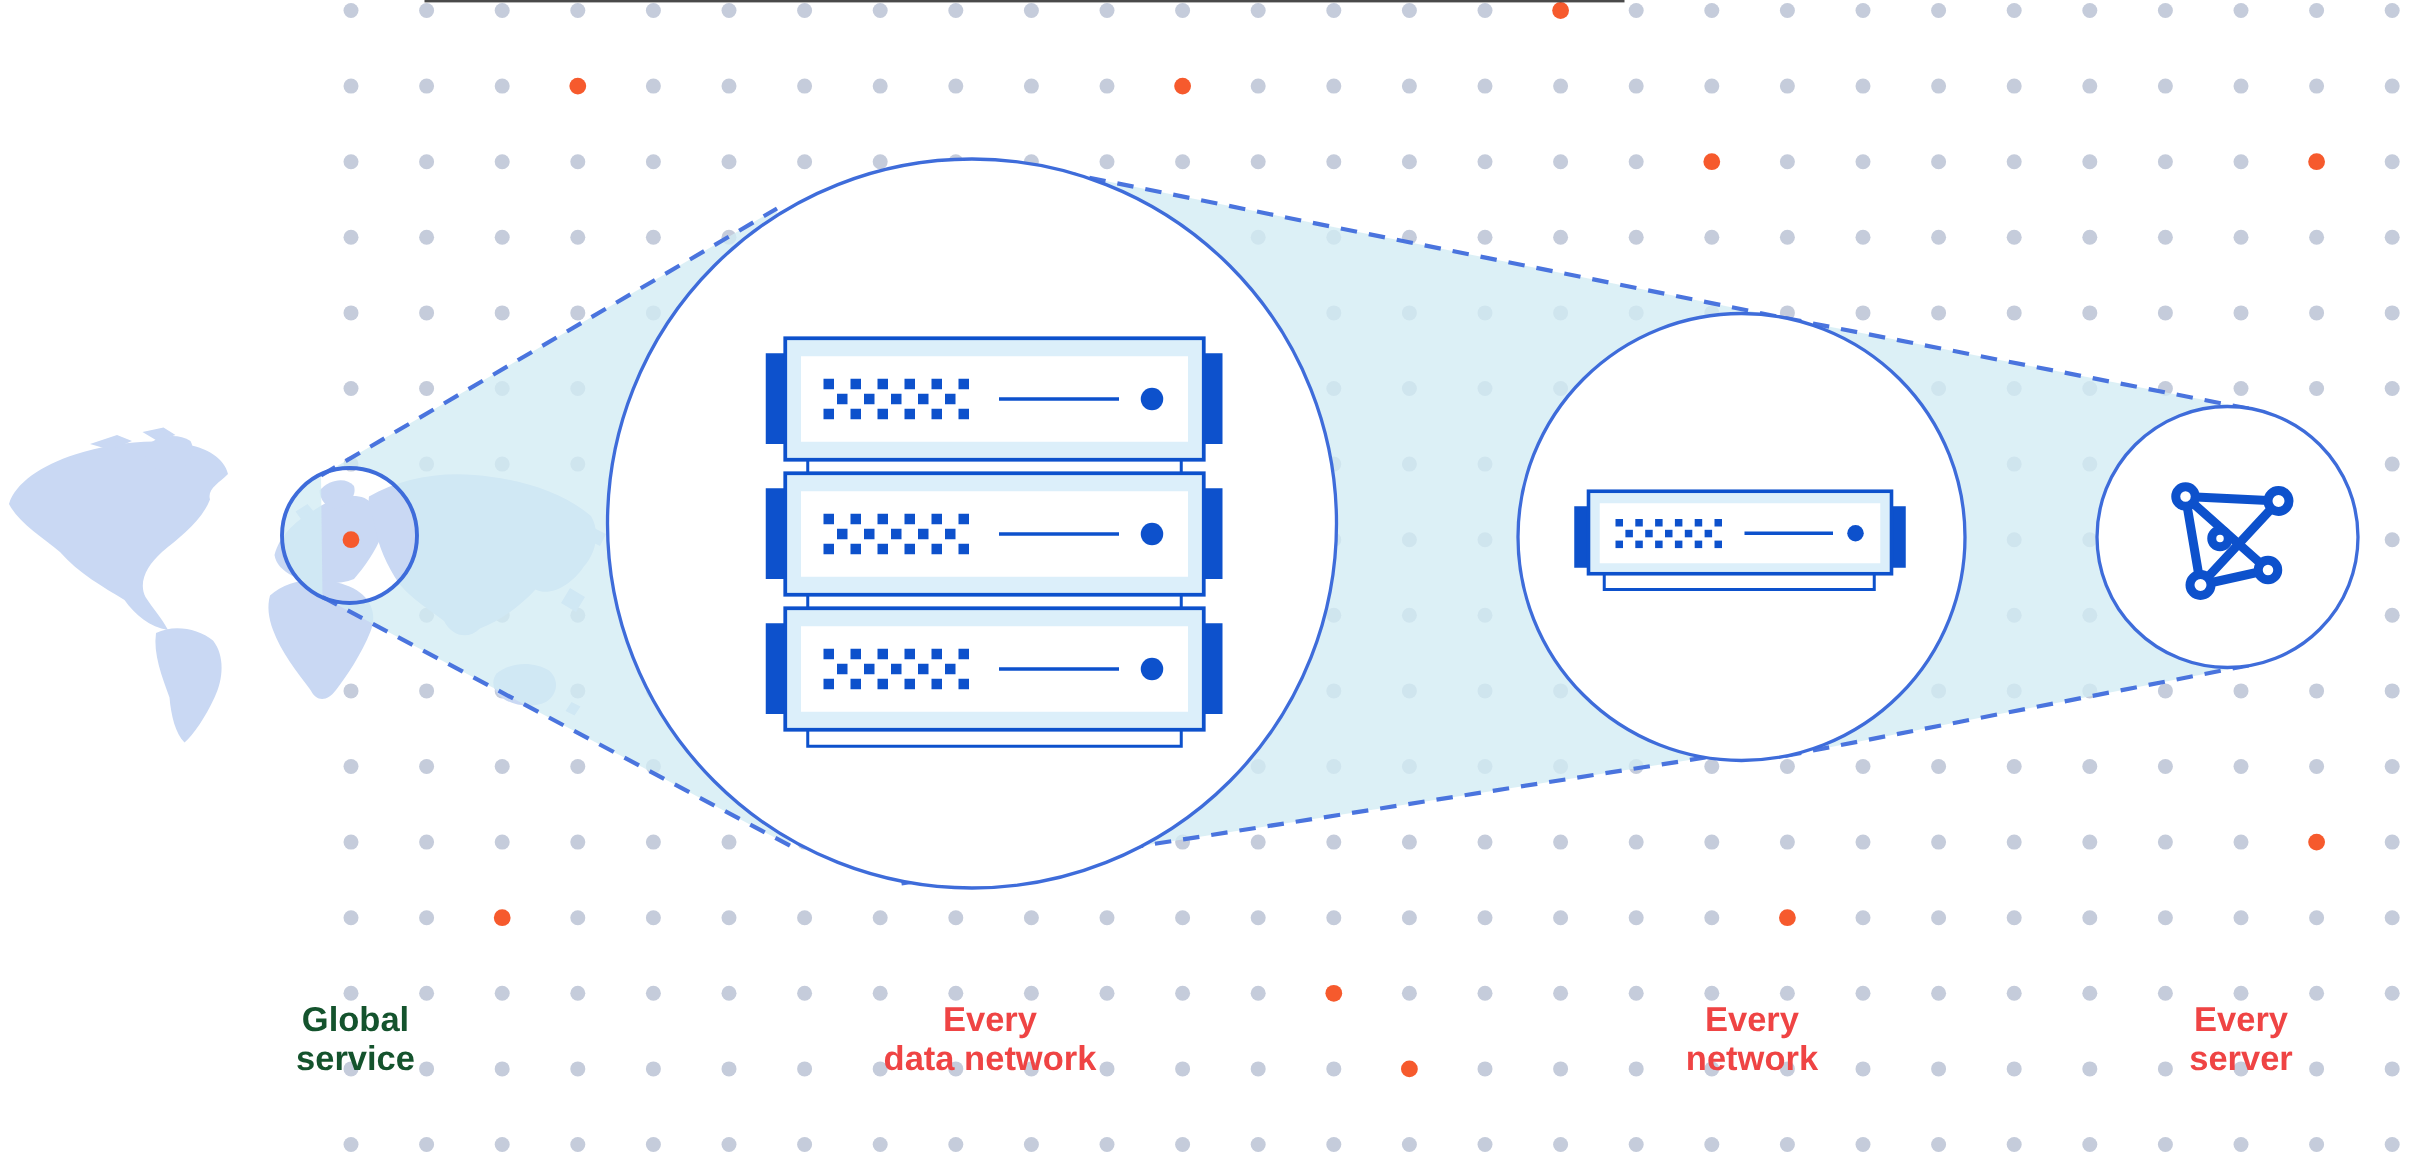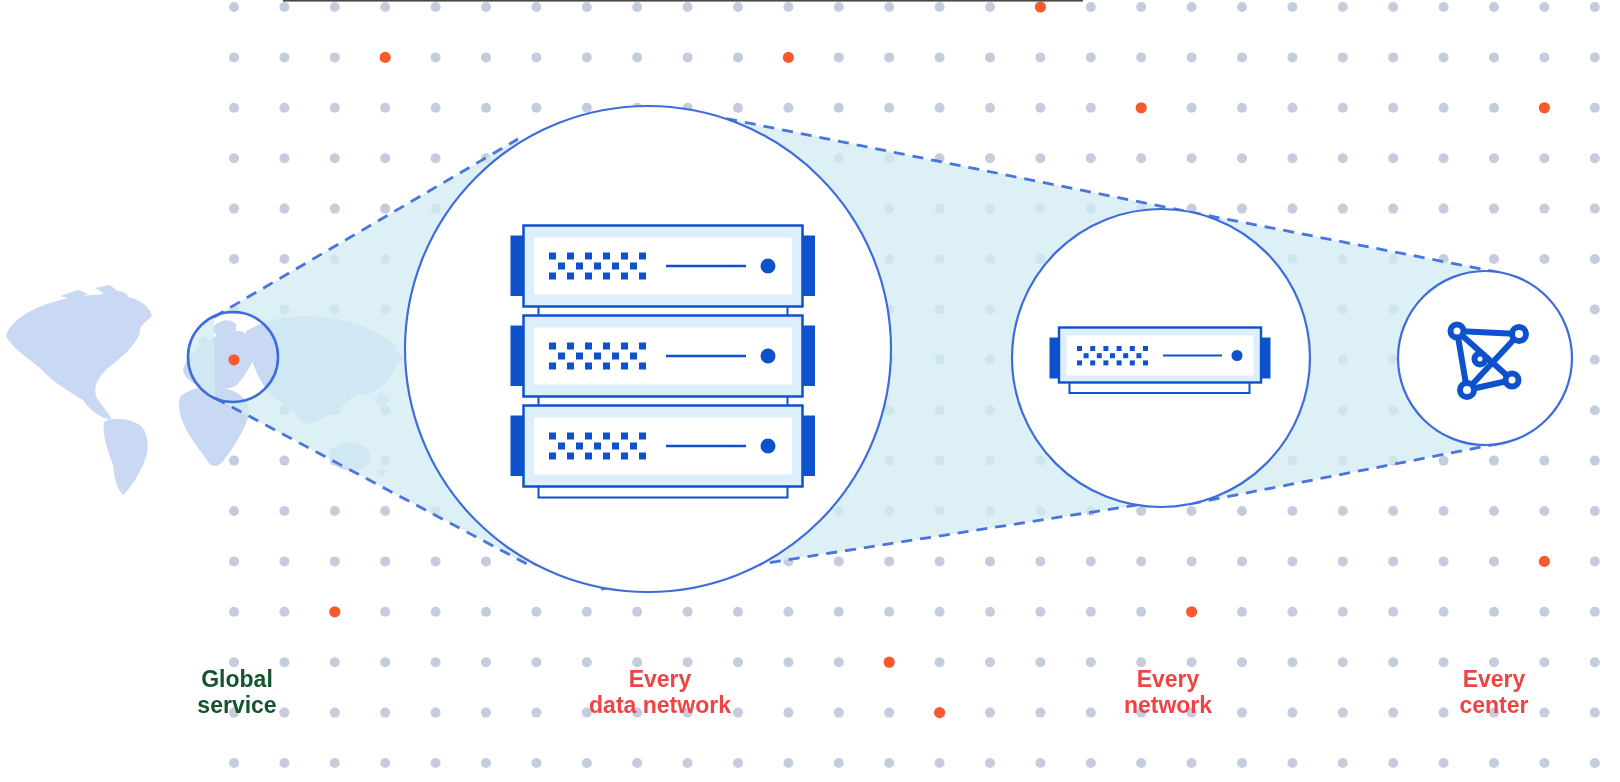--- a/index.html
+++ b/index.html
@@ -654,15 +654,15 @@
   <div class="stage-label" style="left:660px;top:666px">
     <div>Every</div>
     <div>data network</div>
   </div>
   <div class="stage-label" style="left:1168px;top:666px">
     <div>Every</div>
     <div>network</div>
   </div>
   <div class="stage-label" style="left:1494px;top:666px">
     <div>Every</div>
-    <div>center</div>
+    <div>server</div>
   </div>
 </div>
 
 </body></html>

